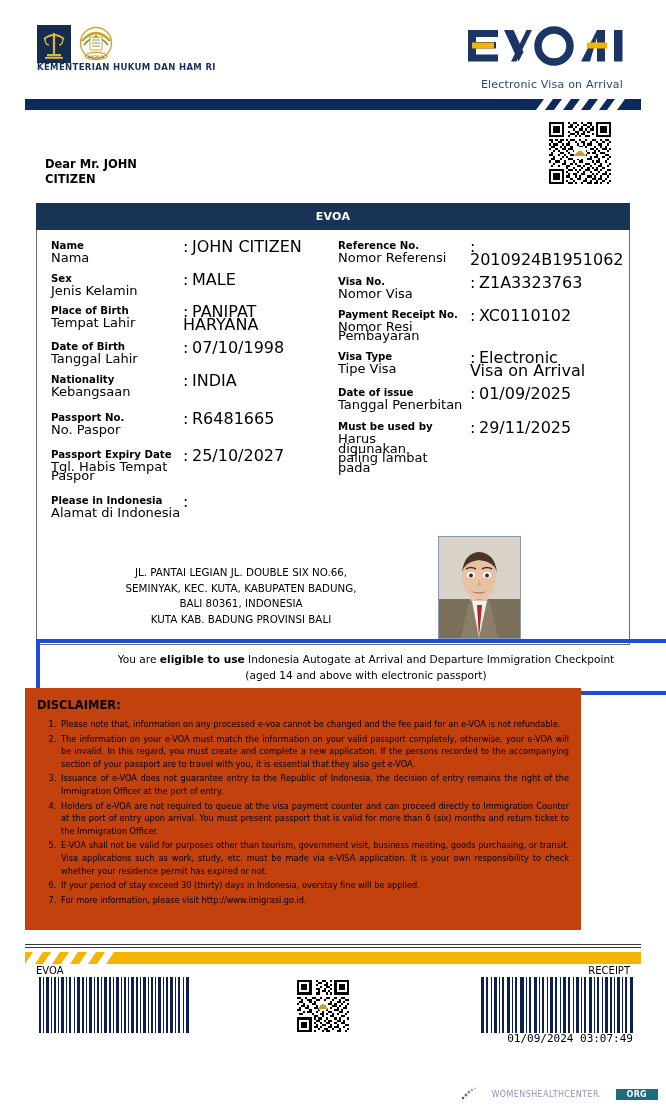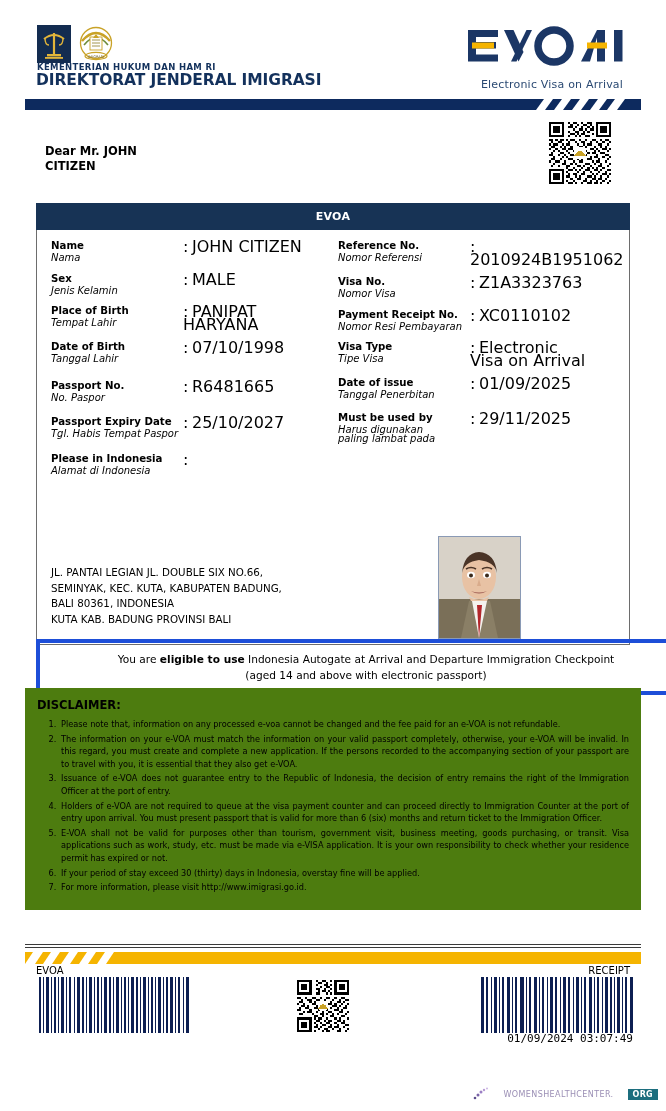--- a/index.html
+++ b/index.html
@@ -37,21 +37,21 @@
   .evoa-logo { position: absolute; right: 24px; top: 26px; width: 180px; text-align: center; }
   .evoa-sub {
     font-size: 11px; color: #2b4a73; margin-top: 2px; letter-spacing: 0.2px;
   }
 
   
   .stripe-bar { position: absolute; left: 25px; top: 99px; width: 616px; height: 11px; }
 
   
   .greeting {
-    position: absolute; left: 45px; top: 144px;
+    position: absolute; left: 45px; top: 157px;
     font-size: 11.5px; font-weight: bold; line-height: 15px;
   }
   .b1 {
     position: absolute; left: 455px; top: 124px;
     font-size: 52px; font-weight: bold; color: #16305e;
     letter-spacing: -1px; line-height: 52px;
   }
   .qr-top { position: absolute; left: 549px; top: 122px; width: 62px; height: 62px; }
 
   
@@ -62,45 +62,45 @@
   }
   .tbl-body {
     border: 1px solid #6d6d6d; border-top: none;
     padding: 10px 18px 6px 0; position: relative; min-height: 415px;
   }
   .cols { display: flex; }
   .col { width: 50%; padding-left: 14px; }
   .row { margin-bottom: 10px; display: flex; }
   .lbl { width: 132px; flex: 0 0 132px; }
   .lbl .en { font-size: 10.2px; font-weight: bold; line-height: 12px; }
-  .lbl .id { font-size: 10px; font-style: italic; color: #000; line-height: 9.5px; margin-top: 1px; }
+  .lbl .id { font-size: 13px; color: #000; line-height: 9.5px; margin-top: 1px; }
   .val { font-size: 16px; line-height: 13px; padding-top: 0px; }
   .val .colon { display: inline-block; width: 9px; }
 
   .addr-block {
     position: absolute; left: 14px; top: 335px;
-    font-size: 10.3px; line-height: 15.5px; width: 380px;
+    font-size: 10.3px; line-height: 15.5px; width: 380px; text-align: center;
   }
   .photo {
     position: absolute; left: 401px; top: 306px;
     width: 83px; height: 103px; border: 1px solid #8a9ab5;
     overflow: hidden; background: #c8c3bb;
   }
 
   
   .eligible {
     position: absolute; left: 36px; top: 639px; width: 660px;
     border: 4px solid #1d4ed8; text-align: center;
     font-size: 10.6px; line-height: 16px; padding: 8px 10px;
   }
 
   
   .disclaimer {
-    position: absolute; left: 25px; top: 688px; width: 616px;
-    background: #4d7c0f; padding: 10px 12px 14px 12px;
+    position: absolute; left: 25px; top: 688px; width: 556px;
+    background: #c2410c; padding: 10px 12px 22px 12px;
   }
   .disclaimer h3 { margin: 0 0 6px 0; font-size: 11.5px; font-weight: bold; }
   .disclaimer ol { margin: 0; padding-left: 22px; }
   .disclaimer li {
     font-size: 8.2px; line-height: 12.6px; text-align: justify;
     margin-bottom: 2px; padding-left: 2px;
   }
 
   
   .dbl-rule { position: absolute; left: 25px; top: 944px; width: 616px; }
@@ -118,21 +118,21 @@
     font-size: 11px; font-family: "DejaVu Sans Mono", "Liberation Mono", monospace; padding-left: 20px;
   }
 
   .watermark {
     position: absolute; right: 8px; bottom: 10px;
     display: flex; align-items: center; gap: 14px;
   }
   .wm-text { font-size: 8px; color: #9b8fb5; letter-spacing: 0.4px; }
   .wm-org {
     font-size: 8px; color: #fff; background: #1c6e7e;
-    padding: 1px 5px; font-weight: bold; letter-spacing: 0.3px;
+    padding: 1px 11px; font-weight: bold; letter-spacing: 0.3px;
   }
 </style>
 </head>
 <body>
 
 <div class="page">
 
   <div class="header">
 
     <div class="logos">
@@ -154,21 +154,20 @@
           <rect x="13" y="12" width="12" height="13" fill="#fdfdfd" stroke="#c9a227" stroke-width="0.9"></rect>
           <path d="M19 9 L22 13 L16 13 Z" fill="#c9a227"></path>
           <path d="M15 15 h8 M15 18 h8 M15 21 h8" stroke="#9a8a3d" stroke-width="0.9"></path>
           <ellipse cx="19" cy="31" rx="11" ry="3.6" fill="none" stroke="#c9a227" stroke-width="1.1"></ellipse>
           <text x="19" y="32.6" font-size="3.6" text-anchor="middle" fill="#6a5a20" font-family="DejaVu Sans, sans-serif">IMIGRASI</text>
         </svg>
       </div>
     </div>
 
     <div class="min-line1">KEMENTERIAN HUKUM DAN HAM RI</div>
-    <div class="min-line2">DIREKTORAT JENDERAL IMIGRASI</div>
 
     <div class="evoa-logo">
       <svg width="180" height="46" viewBox="0 0 180 46">
 
         <path d="M6 4 h30 v7 h-22 v5 h20 v6.5 h-20 v6 h22 v7 h-30 z" fill="#1b3665"></path>
         <rect x="10" y="16.5" width="22" height="6" fill="#f5b400"></rect>
 
         <path d="M42 4 h9.5 l10 22 l-5 9.5 z" fill="#1b3665"></path>
         <path d="M70 4 h-5.5 l-15.5 31.5 h5.5 z" fill="#1b3665"></path>
 
@@ -444,20 +443,27 @@
               </div>
               <div class="val"><span class="colon">:</span><span>PANIPAT  HARYANA</span></div>
             </div>
           <div class="row">
               <div class="lbl">
                 <div class="en">Date of Birth</div>
                 <div class="id">Tanggal Lahir</div>
               </div>
               <div class="val"><span class="colon">:</span><span>07/10/1998</span></div>
             </div>
+          <div class="row">
+              <div class="lbl">
+                <div class="en">Nationality</div>
+                <div class="id">Kebangsaan</div>
+              </div>
+              <div class="val"><span class="colon">:</span><span>INDIA</span></div>
+            </div>
           <div class="row" style="margin-top:16px">
               <div class="lbl">
                 <div class="en">Passport No.</div>
                 <div class="id">No. Paspor</div>
               </div>
               <div class="val"><span class="colon">:</span><span>R6481665</span></div>
             </div>
           <div class="row" style="margin-top:14px">
               <div class="lbl">
                 <div class="en">Passport Expiry Date</div>

